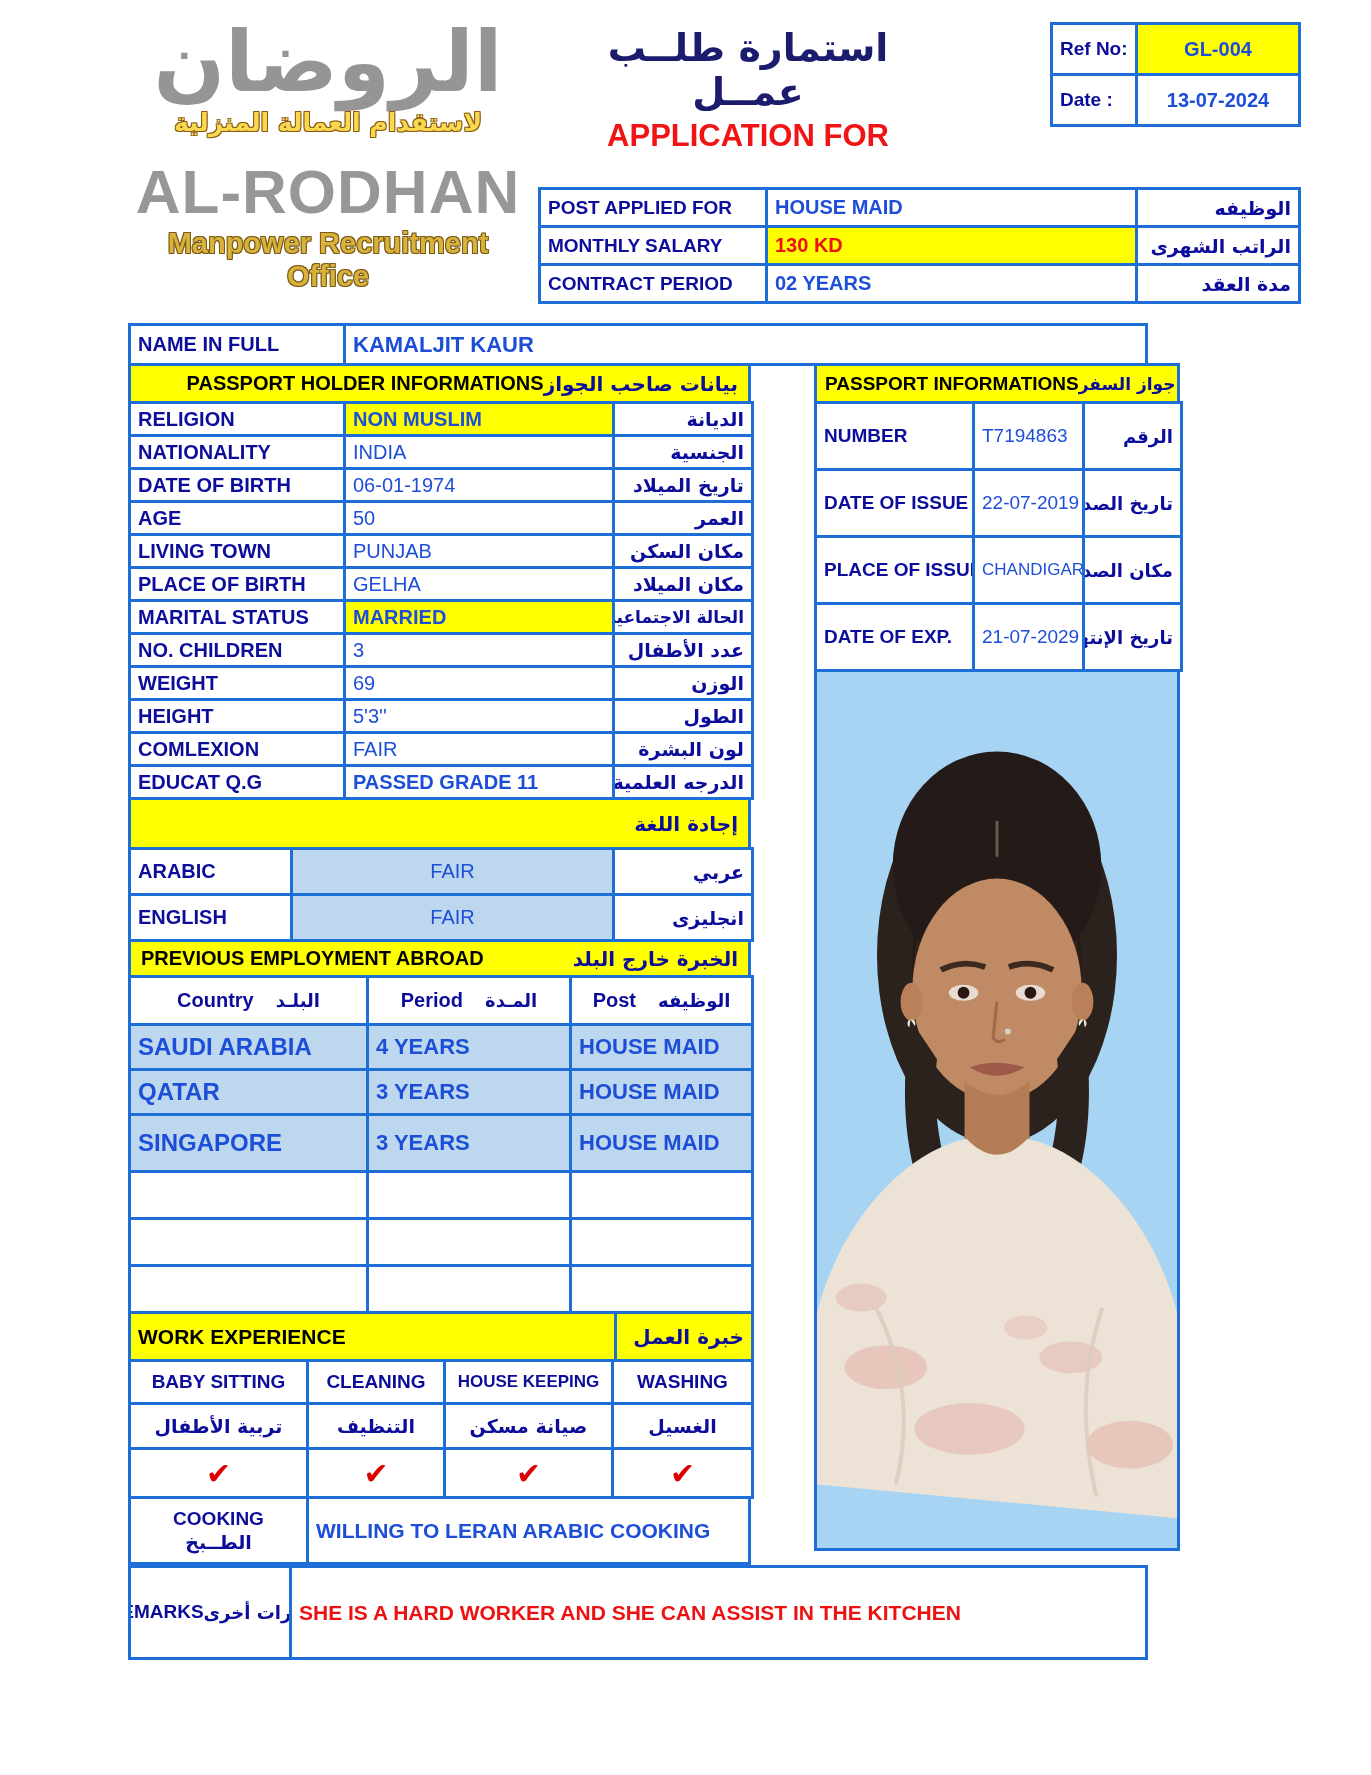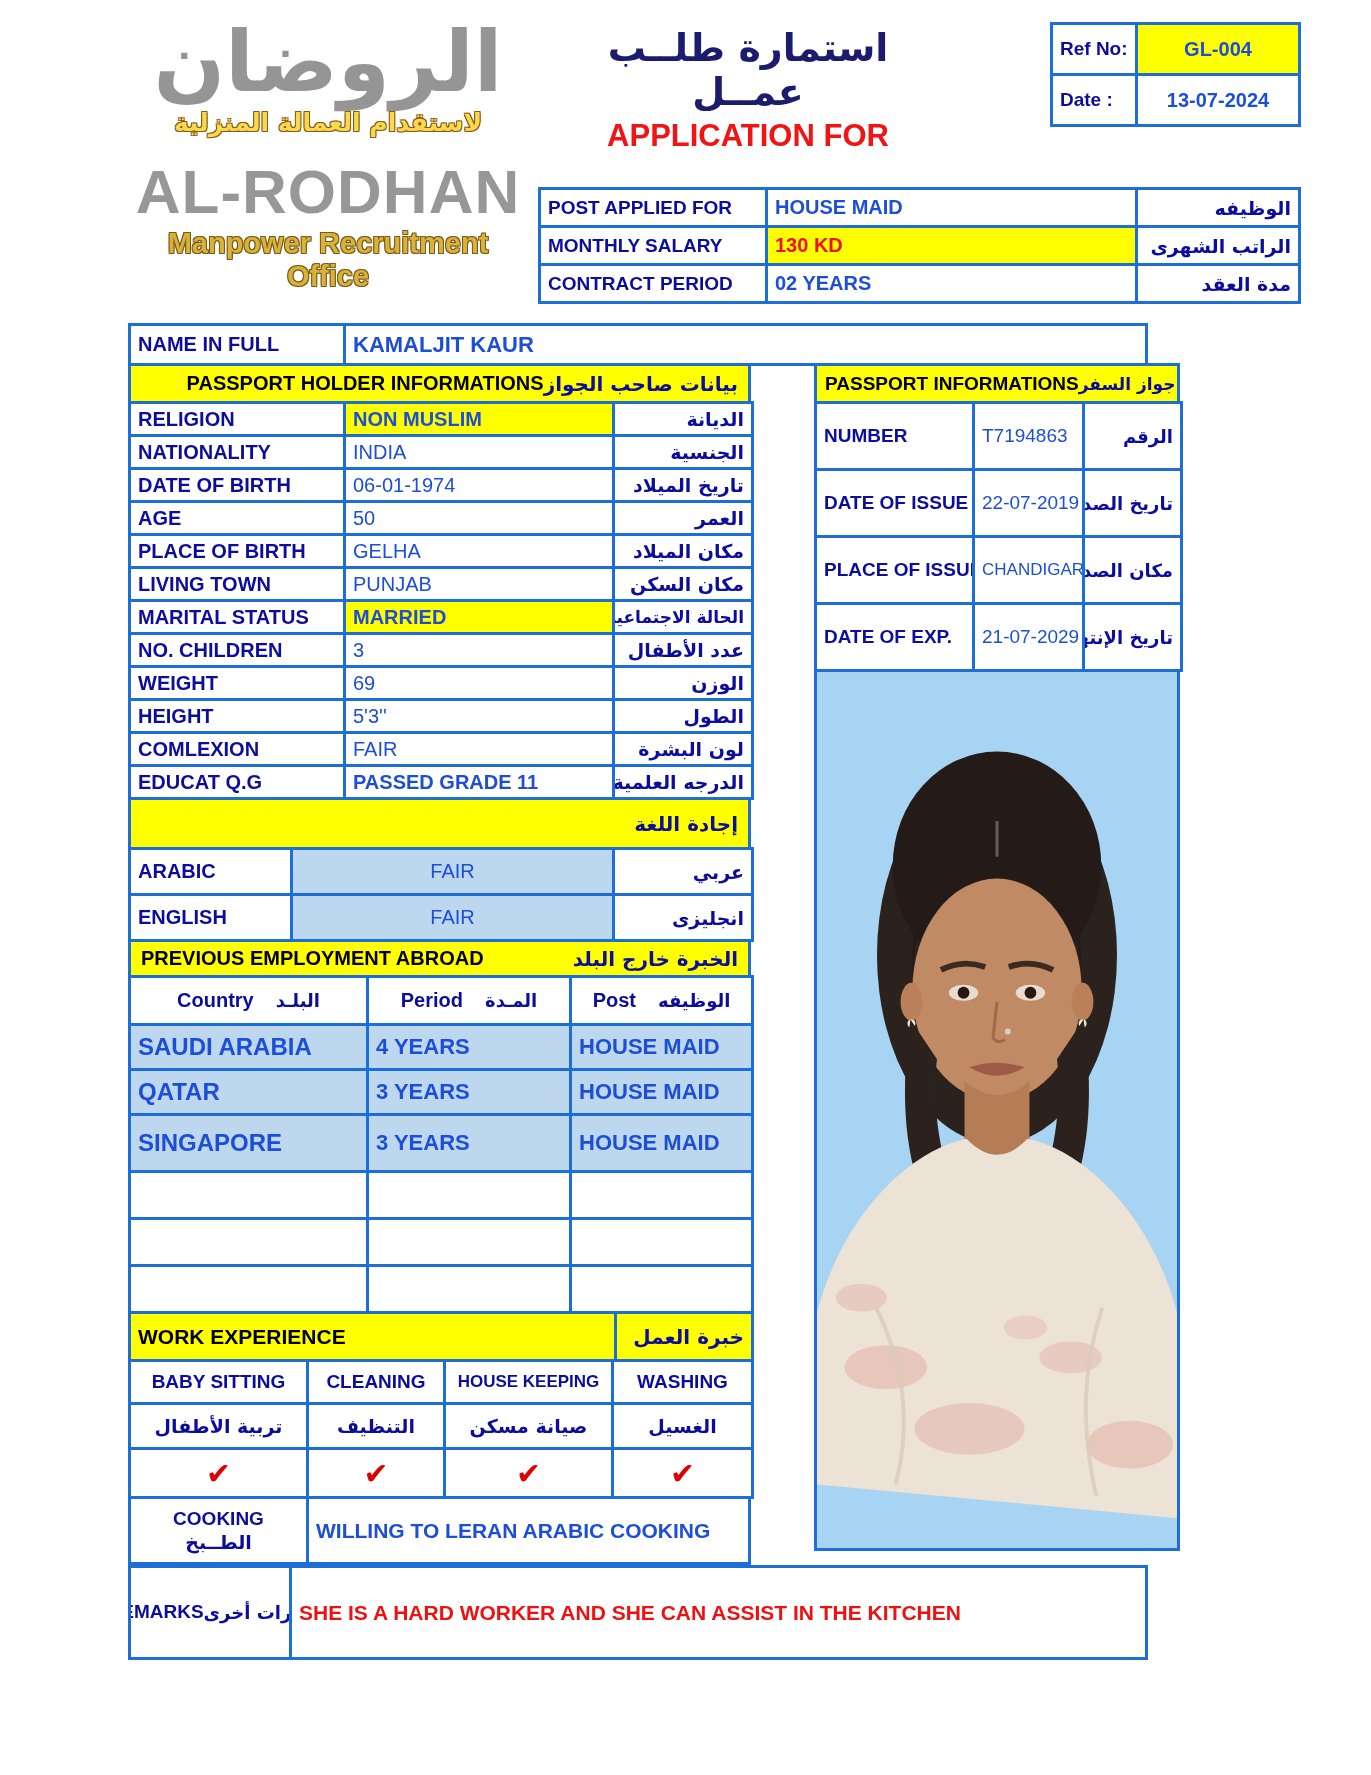--- a/index.html
+++ b/index.html
@@ -174,28 +174,28 @@
         <td class="lbl">DATE OF BIRTH</td>
         <td class="val">06-01-1974</td>
         <td class="ar">تاريخ الميلاد</td>
       </tr>
       <tr style="height:33px">
         <td class="lbl">AGE</td>
         <td class="val">50</td>
         <td class="ar">العمر</td>
       </tr>
       <tr style="height:33px">
+        <td class="lbl">LIVING TOWN</td>
+        <td class="val">PUNJAB</td>
+        <td class="ar">مكان السكن</td>
+      </tr>
+      <tr style="height:33px">
         <td class="lbl">PLACE OF BIRTH</td>
         <td class="val">GELHA</td>
         <td class="ar">مكان الميلاد</td>
-      </tr>
-      <tr style="height:33px">
-        <td class="lbl">LIVING TOWN</td>
-        <td class="val">PUNJAB</td>
-        <td class="ar">مكان السكن</td>
       </tr>
       <tr style="height:33px">
         <td class="lbl">MARITAL STATUS</td>
         <td class="val b hl">MARRIED</td>
         <td class="ar" style="font-size:17px">الحالة الاجتماعية</td>
       </tr>
       <tr style="height:33px">
         <td class="lbl">NO. CHILDREN</td>
         <td class="val">3</td>
         <td class="ar">عدد الأطفال</td>

